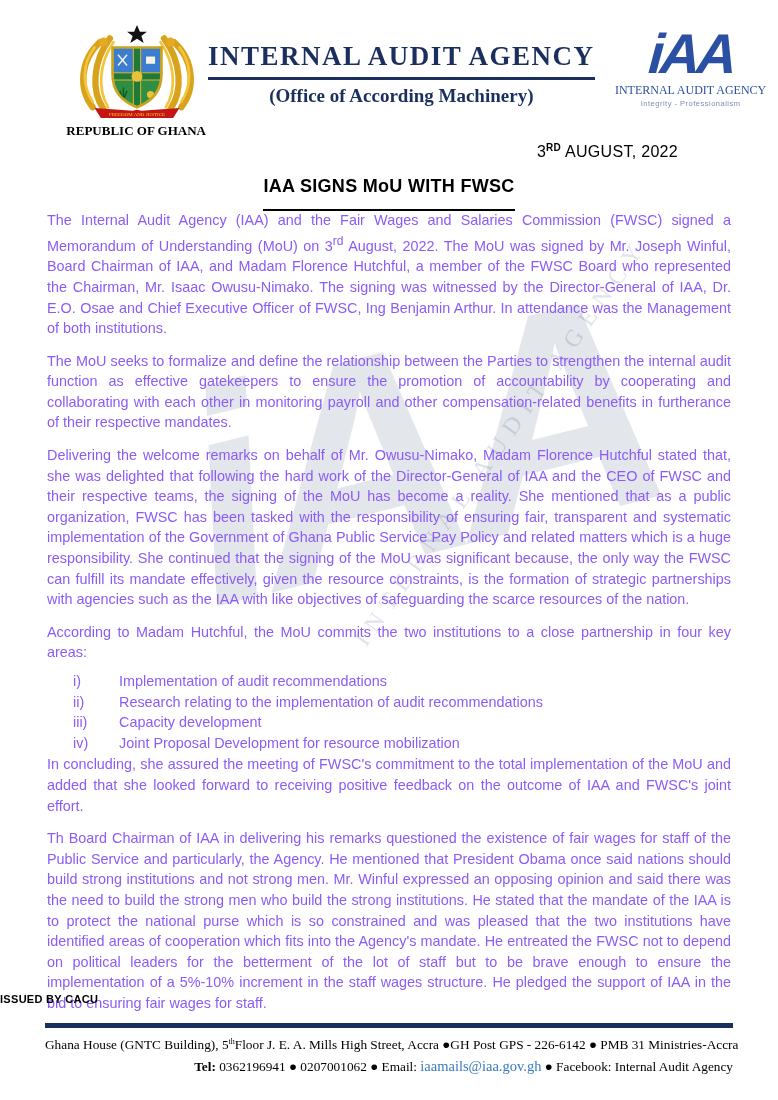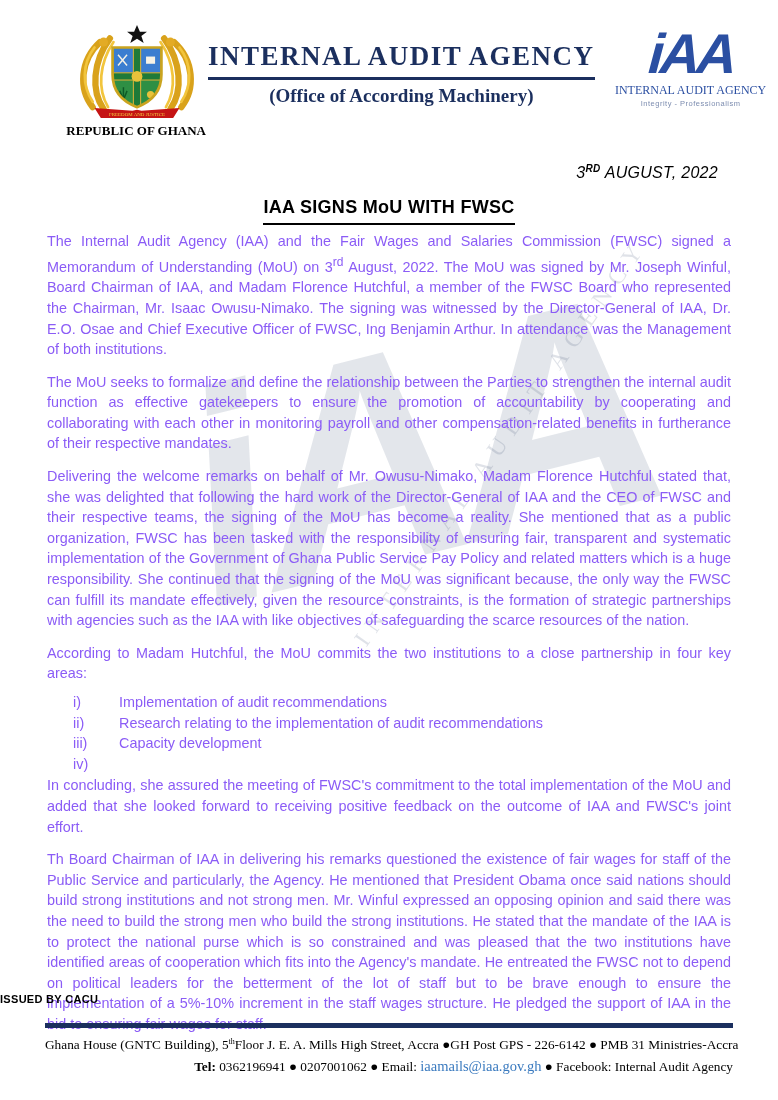--- a/index.html
+++ b/index.html
@@ -22,24 +22,24 @@
   .masthead-sub { font-family:"Liberation Serif", serif; font-weight:700; color:#1b2f5e; font-size:19px; margin-top:5px; }
   .logo-block { width:180px; flex:none; text-align:center; padding-top:2px; }
   .logo-wordmark {
     font-style:italic; font-weight:700; font-size:56px; line-height:1;
     color:#2b4fa2; letter-spacing:-4px; transform:skewX(-4deg);
   }
   .logo-name { font-family:"Liberation Serif", serif; font-size:12px; color:#2b4fa2; margin-top:1px; white-space:nowrap; }
   .logo-tagline { font-size:7.5px; color:#7d8db0; margin-top:1px; letter-spacing:0.5px; }
 
   
-  .date-line { position:relative; z-index:2; text-align:right; padding-right:60px; font-size:16px; margin-top:24px; letter-spacing:0.3px;font-style:italic; }
+  .date-line { position:relative; z-index:2; text-align:right; padding-right:100px; font-size:16px; margin-top:3px; letter-spacing:0.3px; }
   .date-line sup { font-size:10px; font-weight:700; }
   .doc-title { position:relative; z-index:2; text-align:center; margin-top:15px; font-size:18px; font-weight:700; }
-  .doc-title span { border-bottom:2.5px solid #000; padding-bottom:6px; letter-spacing:0.3px; }
+  .doc-title span { border-bottom:2.5px solid #000; padding-bottom:13px; letter-spacing:0.3px; }
 
   
   .body-text {
     position:relative; z-index:2; margin:13px 47px 0 47px;
     font-size:14.4px; line-height:20.6px; text-align:justify; color:#8b5cf6;
   }
   .body-text p { margin:0 0 12px 0; }
   .key-list { margin:0 0 0 26px; }
   .list-row { display:flex; text-align:left; }
   .list-marker { width:46px; flex:none; }
@@ -158,20 +158,21 @@
       <div class="list-row">
         <span class="list-marker">ii)</span>
         <span>Research relating to the implementation of audit recommendations</span>
       </div>
       <div class="list-row">
         <span class="list-marker">iii)</span>
         <span>Capacity development</span>
       </div>
       <div class="list-row">
         <span class="list-marker">iv)</span>
+        <span>Joint Proposal Development for resource mobilization</span>
       </div>
     </div>
 
     <p class="after-list">In concluding, she assured the meeting of FWSC's commitment to the total implementation of the MoU and added that she looked forward to receiving positive feedback on the outcome of IAA and FWSC's joint effort.</p>
     <p>Th Board Chairman of IAA in delivering his remarks questioned the existence of fair wages for staff of the Public Service and particularly, the Agency. He mentioned that President Obama once said nations should build strong institutions and not strong men. Mr. Winful expressed an opposing opinion and said there was the need to build the strong men who build the strong institutions. He stated that the mandate of the IAA is to protect the national purse which is so constrained and was pleased that the two institutions have identified areas of cooperation which fits into the Agency's mandate. He entreated the FWSC not to depend on political leaders for the betterment of the lot of staff but to be brave enough to ensure the implementation of a 5%-10% increment in the staff wages structure. He pledged the support of IAA in the bid to ensuring fair wages for staff.</p>
   </div>
 
   <div class="issued">ISSUED BY CACU</div>
 
   <div class="footer">

